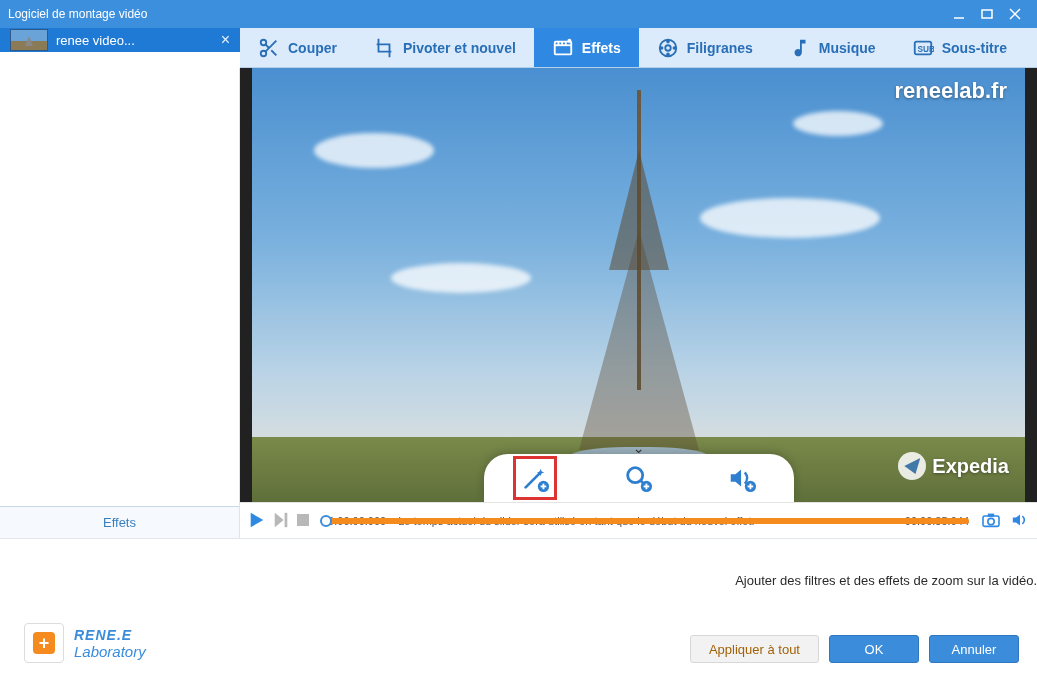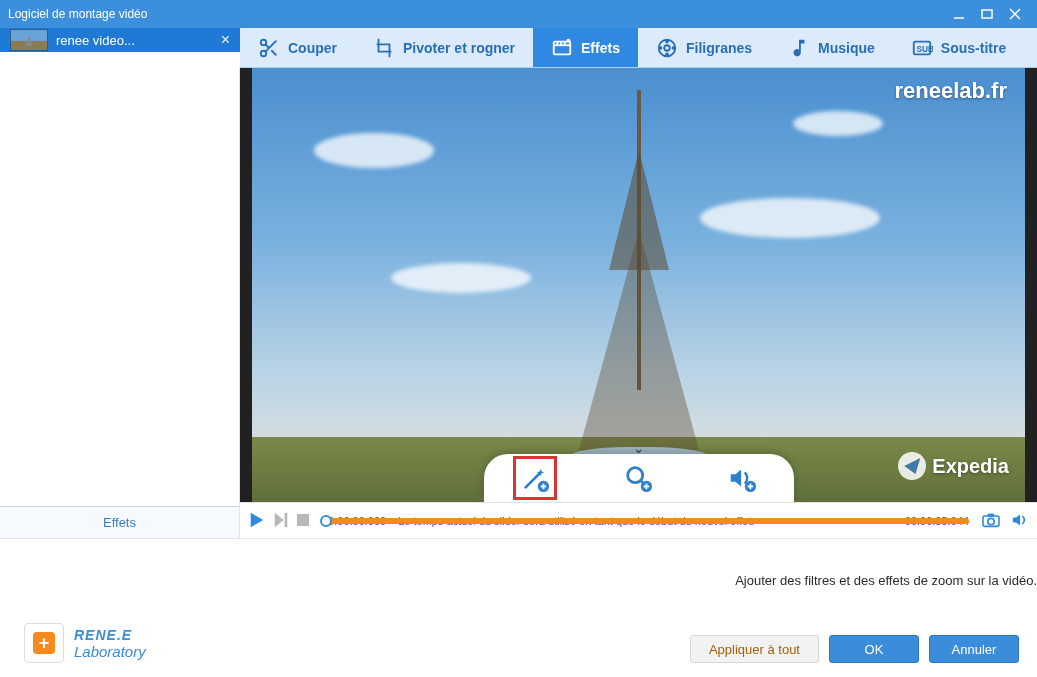--- a/index.html
+++ b/index.html
@@ -115,21 +115,21 @@
         </span>
       <span>Couper</span>
     </div>
     <div class="tool-item">
       <span class="tool-icon">
           <svg width="22" height="22" viewBox="0 0 24 24" fill="none" stroke="#286fb7" stroke-width="2">
             <path d="M6 2v14h14"></path>
             <path d="M18 22V8H4"></path>
           </svg>
         </span>
-      <span>Pivoter et rogner</span>
+      <span>Pivoter et nouvel</span>
     </div>
     <div class="tool-item active">
       <span class="tool-icon">
           <svg width="22" height="22" viewBox="0 0 24 24" fill="none" stroke="#fff" stroke-width="2">
             <rect x="3" y="5" width="18" height="14" rx="1"></rect>
             <line x1="3" y1="9" x2="21" y2="9"></line>
             <line x1="7" y1="5" x2="7" y2="9"></line>
             <line x1="11" y1="5" x2="11" y2="9"></line>
             <line x1="15" y1="5" x2="15" y2="9"></line>
             <circle cx="19" cy="4" r="1.2" fill="#fff"></circle>

